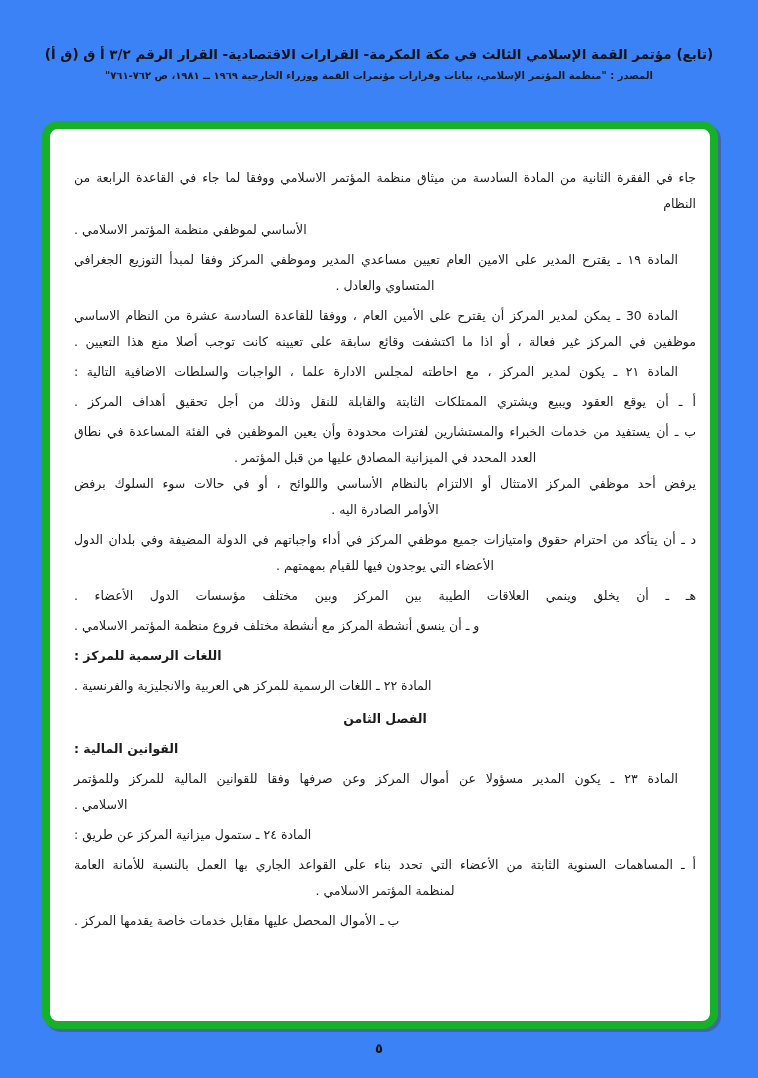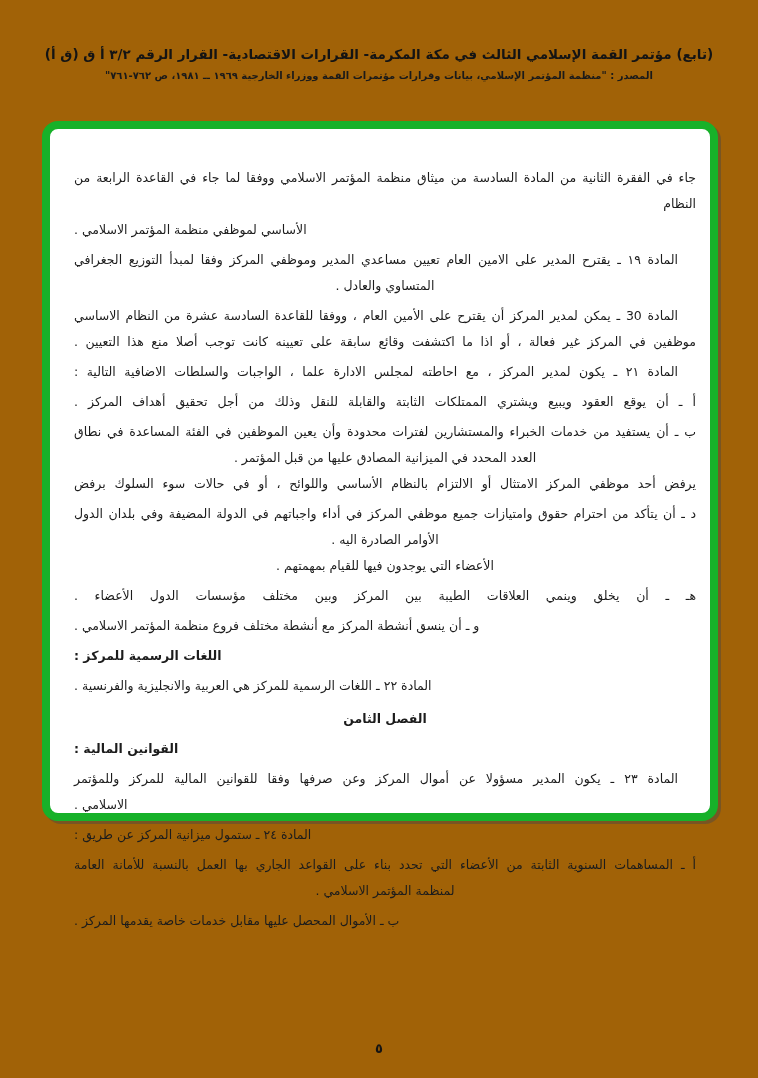--- a/index.html
+++ b/index.html
@@ -1,26 +1,26 @@
 <!DOCTYPE html>
 <html lang="ar"><head>
 <meta charset="utf-8">
 <style>
   html,body { margin:0; padding:0; background:#ffffff; }
   .page {
-    position:relative; width:758px; height:1078px; background:#a16207;
+    position:relative; width:758px; height:1078px; background:#3b82f6;
     font-family:"DejaVu Sans", sans-serif; color:#141414; overflow:hidden;
   }
   
   .hdr { position:absolute; top:46px; left:0; right:0; text-align:center; direction:rtl; }
   .hdr-title { font-weight:bold; font-size:13.5px; white-space:nowrap; letter-spacing:0; }
   .hdr-src { font-weight:bold; font-size:10px; margin-top:8px; white-space:nowrap; color:#1a1a1a; }
   
   .frame {
-    position:absolute; left:42px; top:121px; width:676px; height:700px;
+    position:absolute; left:42px; top:121px; width:676px; height:908px;
     box-sizing:border-box; border:8px solid #17b129; border-radius:16px;
     box-shadow:3px 3px 0 rgba(70,70,70,.45); background:#fff;text-decoration:underline;
   }
   .content {
     position:absolute; inset:0; padding:36px 14px 0 24px;
     direction:rtl; font-size:12.5px; color:#1c1c1c;
   }
   .ln { line-height:26px; text-align:left; min-height:26px; }
   .p  { margin-top:4px; }
   .j  { text-align:justify; text-align-last:justify; }
@@ -49,22 +49,22 @@
       <div class="ln">الأساسي لموظفي منظمة المؤتمر الاسلامي .</div>
       <div class="ln j p i1">المادة ١٩ ـ يقترح المدير على الامين العام تعيين مساعدي المدير وموظفي المركز وفقا لمبدأ التوزيع الجغرافي</div>
       <div class="ln l">المتساوي والعادل .</div>
       <div class="ln j p i1">المادة 30 ـ يمكن لمدير المركز أن يقترح على الأمين العام ، ووفقا للقاعدة السادسة عشرة من النظام الاساسي</div>
       <div class="ln j">موظفين في المركز غير فعالة ، أو اذا ما اكتشفت وقائع سابقة على تعيينه كانت توجب أصلا منع هذا التعيين .</div>
       <div class="ln j p i1">المادة ٢١ ـ يكون لمدير المركز ، مع احاطته لمجلس الادارة علما ، الواجبات والسلطات الاضافية التالية :</div>
       <div class="ln j p">أ ـ أن يوقع العقود ويبيع ويشتري الممتلكات الثابتة والقابلة للنقل وذلك من أجل تحقيق أهداف المركز .</div>
       <div class="ln j p">ب ـ أن يستفيد من خدمات الخبراء والمستشارين لفترات محدودة وأن يعين الموظفين في الفئة المساعدة في نطاق</div>
       <div class="ln c">العدد المحدد في الميزانية المصادق عليها من قبل المؤتمر .</div>
       <div class="ln j">يرفض أحد موظفي المركز الامتثال أو الالتزام بالنظام الأساسي واللوائح ، أو في حالات سوء السلوك برفض</div>
+      <div class="ln l">الأوامر الصادرة اليه .</div>
       <div class="ln j p">د ـ أن يتأكد من احترام حقوق وامتيازات جميع موظفي المركز في أداء واجباتهم في الدولة المضيفة وفي بلدان الدول</div>
-      <div class="ln l">الأوامر الصادرة اليه .</div>
       <div class="ln l">الأعضاء التي يوجدون فيها للقيام بمهمتهم .</div>
       <div class="ln j p">هـ ـ أن يخلق وينمي العلاقات الطيبة بين المركز وبين مختلف مؤسسات الدول الأعضاء .</div>
       <div class="ln p i2">و ـ أن ينسق أنشطة المركز مع أنشطة مختلف فروع منظمة المؤتمر الاسلامي .</div>
       <div class="ln p b">اللغات الرسمية للمركز :</div>
       <div class="ln p i1">المادة ٢٢ ـ اللغات الرسمية للمركز هي العربية والانجليزية والفرنسية .</div>
       <div class="ln h">الفصل الثامن</div>
       <div class="ln p b">القوانين المالية :</div>
       <div class="ln j p i1">المادة ٢٣ ـ يكون المدير مسؤولا عن أموال المركز وعن صرفها وفقا للقوانين المالية للمركز وللمؤتمر</div>
       <div class="ln i3">الاسلامي .</div>
       <div class="ln p i1">المادة ٢٤ ـ ستمول ميزانية المركز عن طريق :</div>

